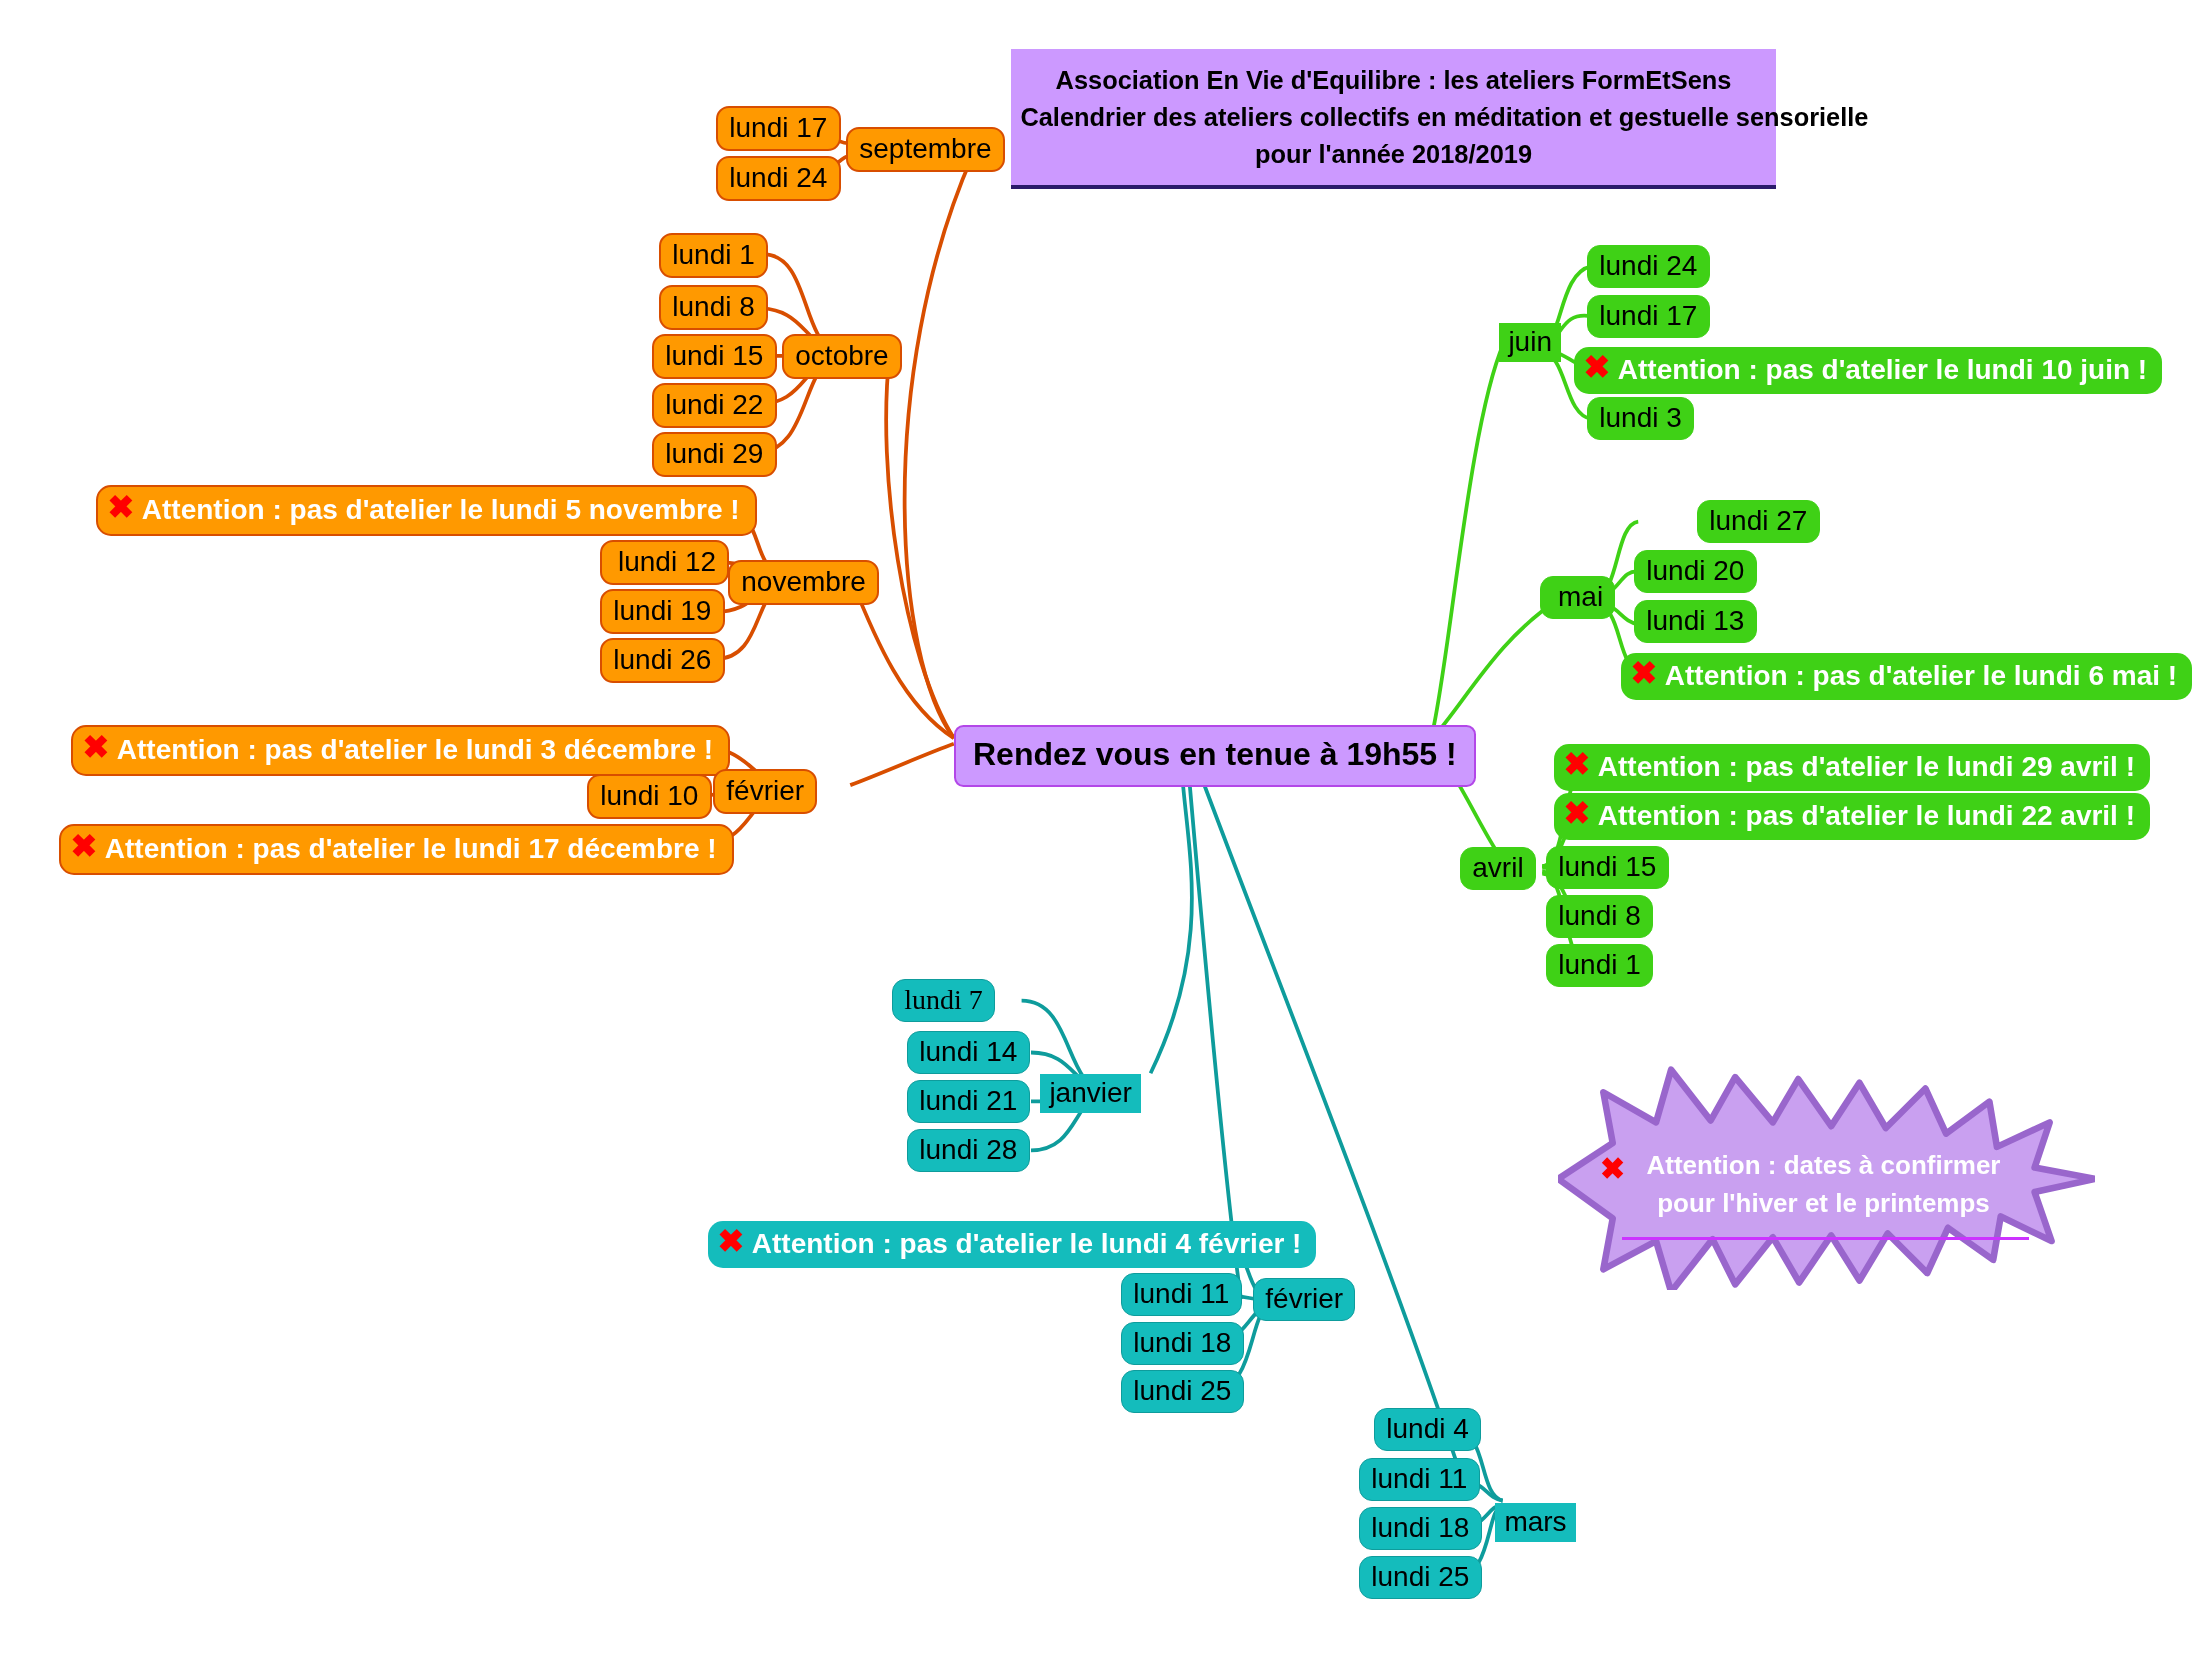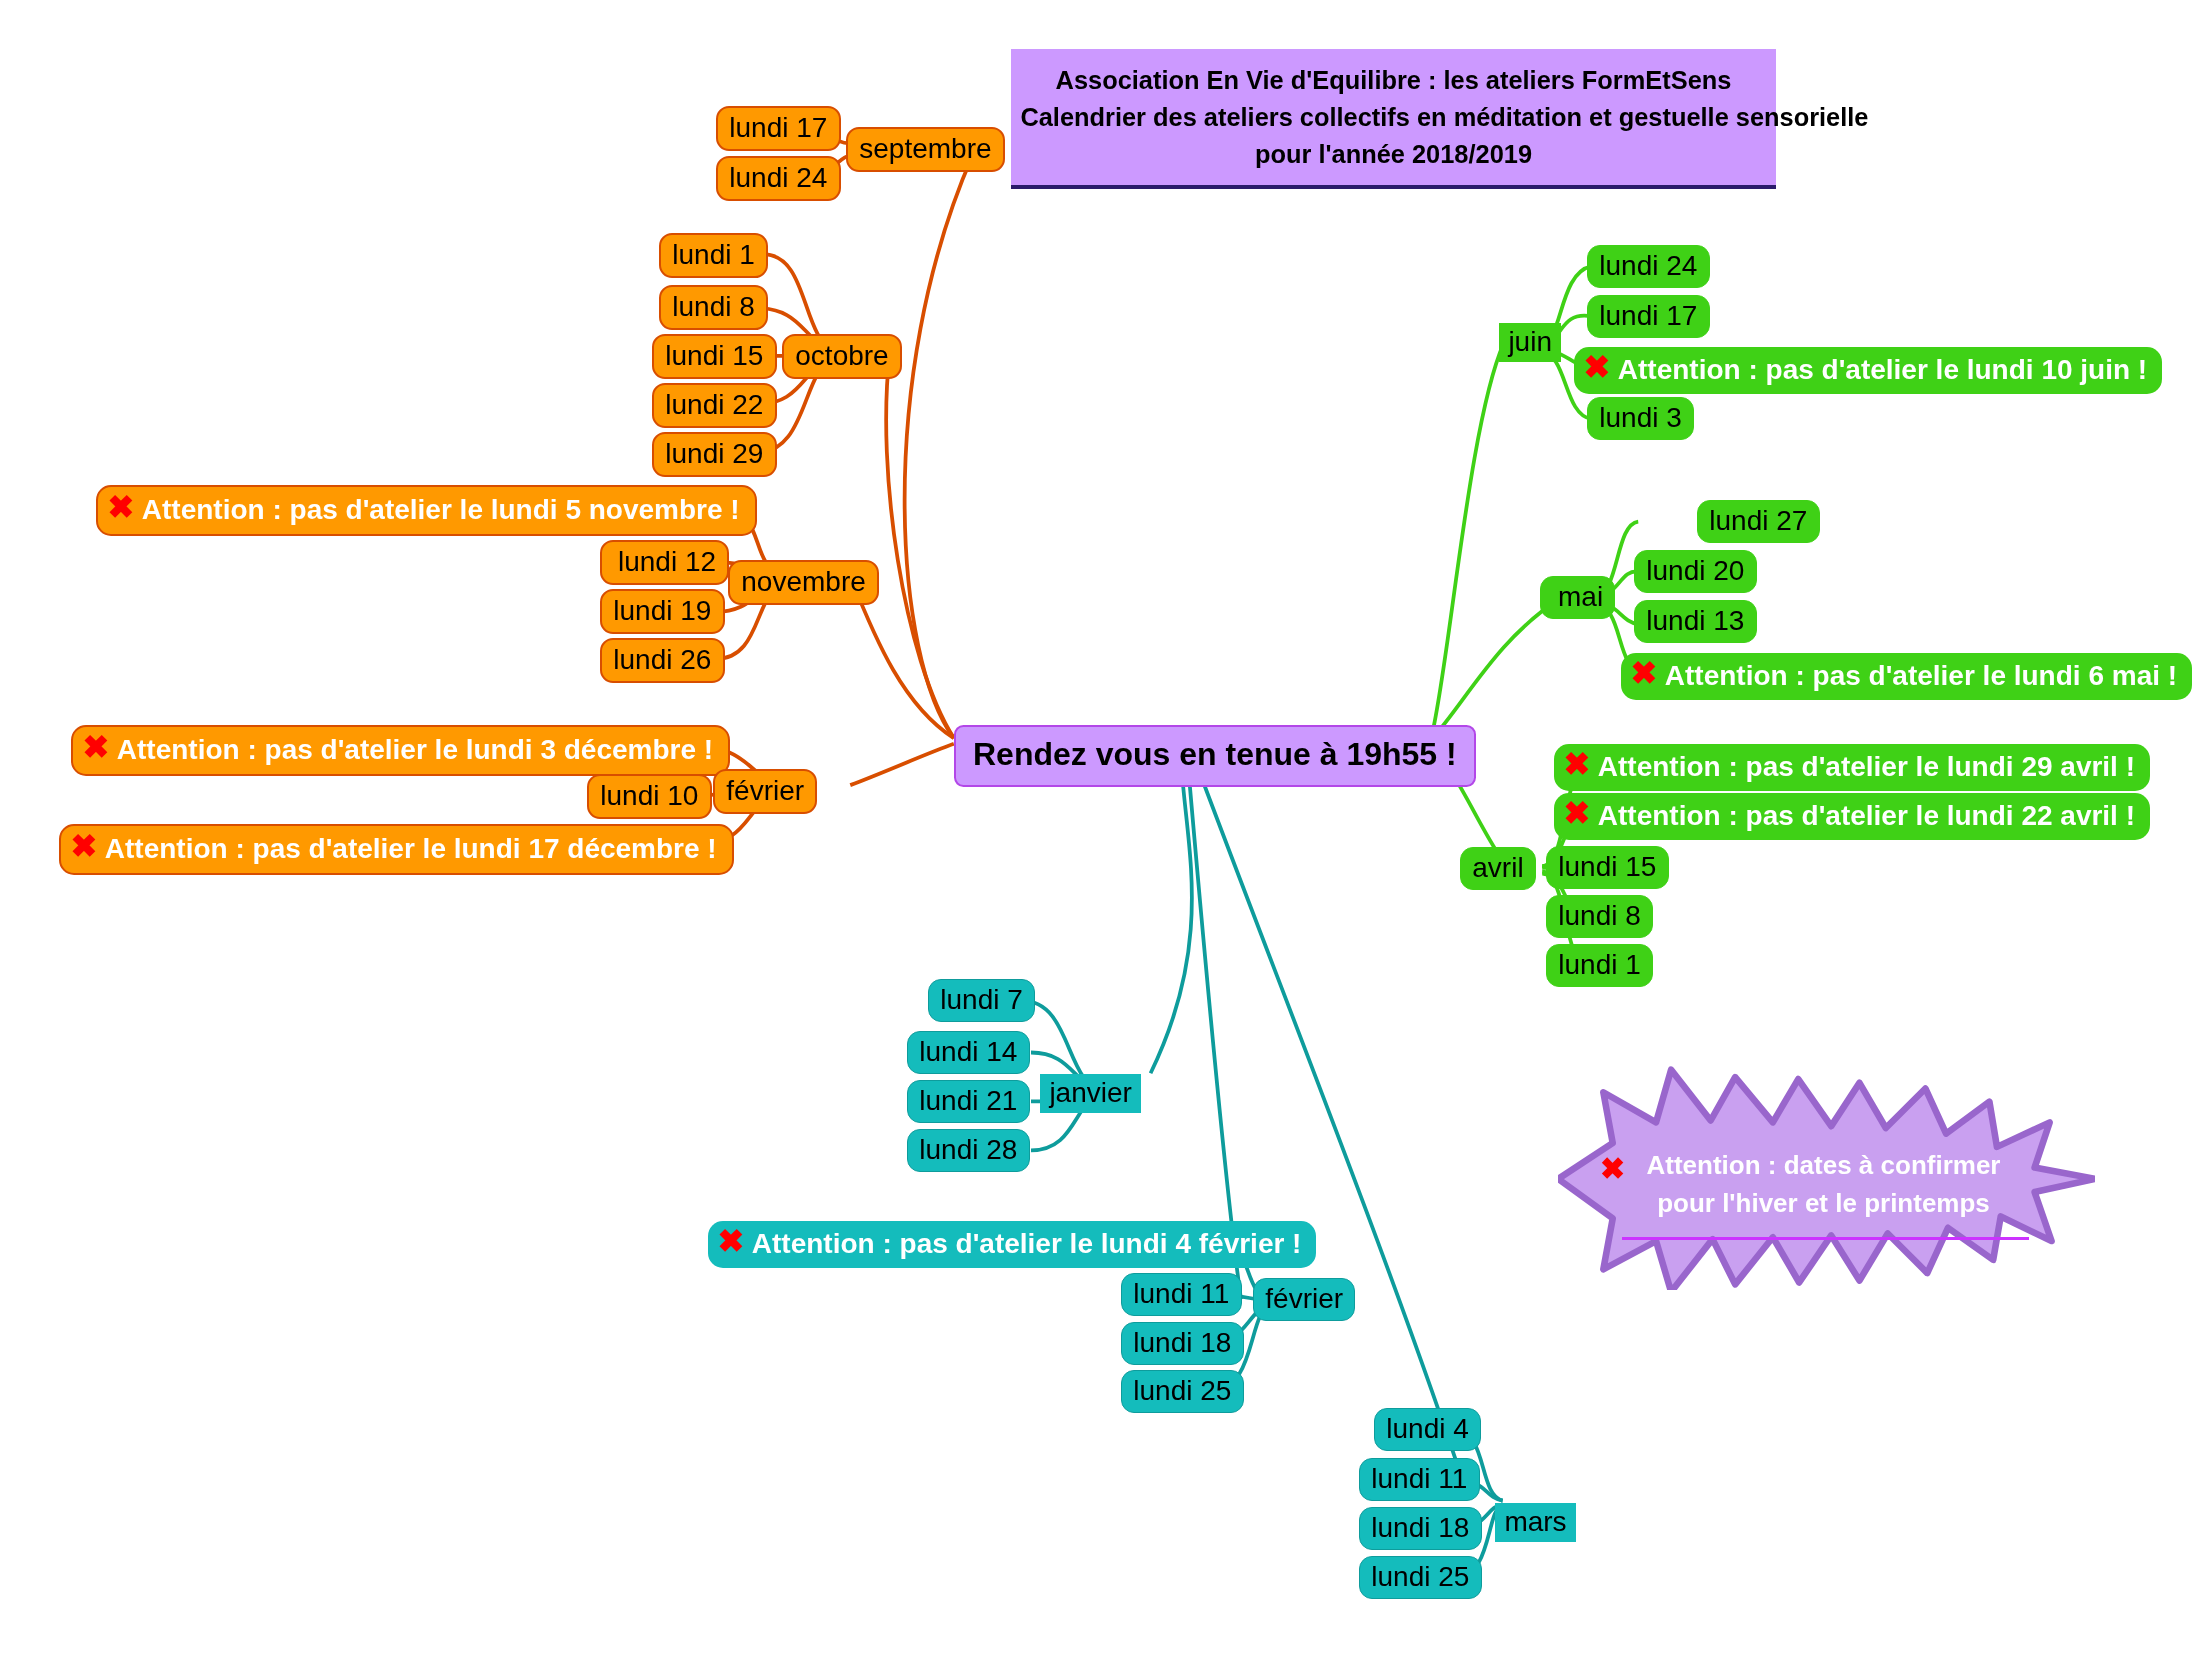--- a/index.html
+++ b/index.html
@@ -263,21 +263,21 @@
     <span class="txt">lundi 10</span>
   </div>
   <div class="node warn orange" style="left:59px;top:824px;">
     <span class="xicon">✖</span>
     <span class="txt">Attention : pas d'atelier le lundi 17 décembre !</span>
   </div>
   <div class="node pill orange" style="left:713px;top:769px;">
     <span class="txt">février</span>
   </div>
 
-  <div class="node pill cyan" style="left:928px;top:979px;">
+  <div class="node pill cyan" style="left:892px;top:979px;font-family:Liberation Serif, serif;">
     <span class="txt">lundi 7</span>
   </div>
   <div class="node pill cyan" style="left:907px;top:1031px;">
     <span class="txt">lundi 14</span>
   </div>
   <div class="node pill cyan" style="left:907px;top:1080px;">
     <span class="txt">lundi 21</span>
   </div>
   <div class="node pill cyan" style="left:907px;top:1129px;">
     <span class="txt">lundi 28</span>

